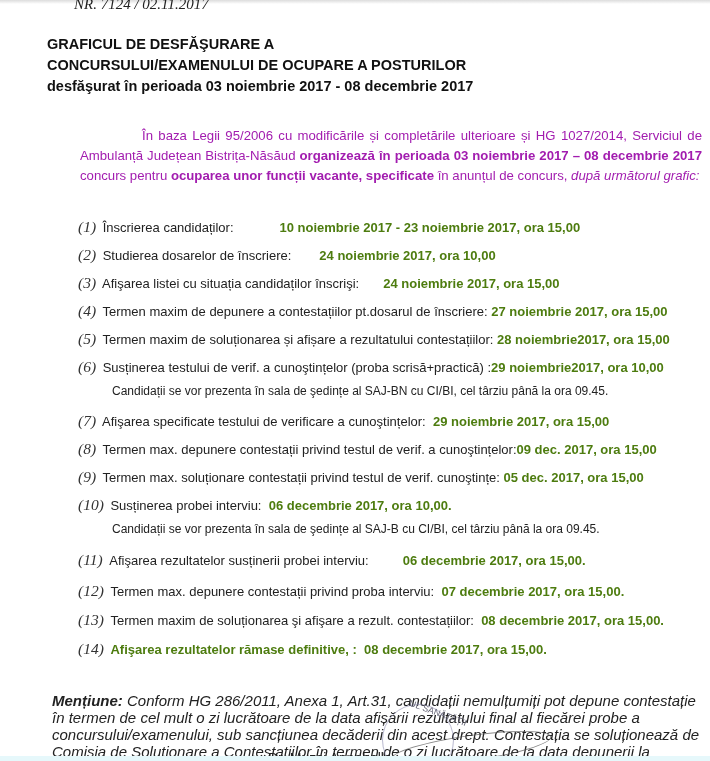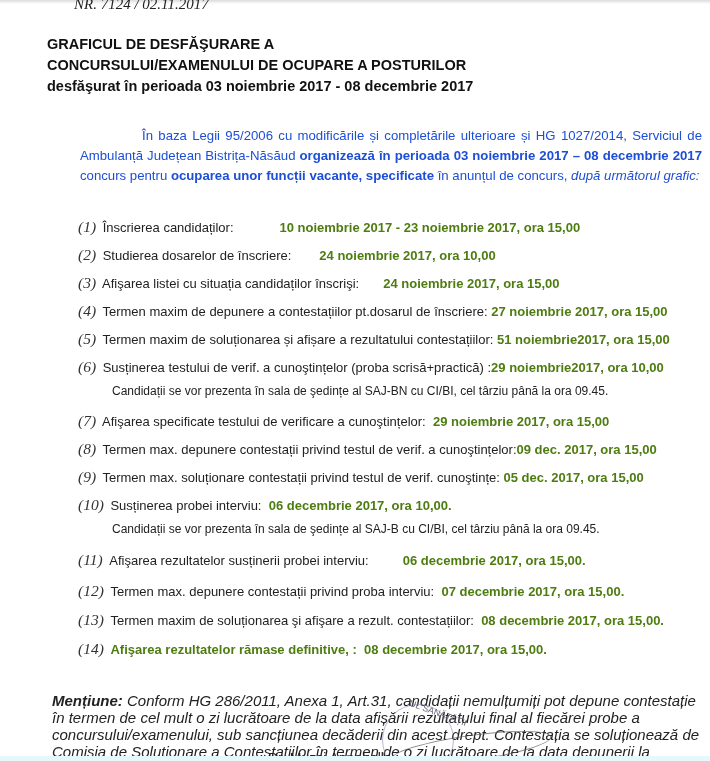--- a/index.html
+++ b/index.html
@@ -9,21 +9,21 @@
     font-family: "Liberation Sans", "DejaVu Sans", sans-serif;
   }
   .topshade { position: absolute; left: 0; top: 0; width: 710px; height: 4px;
     background: linear-gradient(#dcdcdc, #ffffff); }
   .docnr { position: absolute; left: 74px; top: -4px; font-family: "Liberation Serif", serif;
     font-style: italic; font-size: 15px; color: #222; }
   .title { position: absolute; left: 0; width: 710px; text-align: left; font-weight: bold;
     font-size: 14.5px; color: #111; padding-left: 47px; }
   .t1 { top: 36px; } .t2 { top: 57px; } .t3 { top: 78px; }
   .intro { position: absolute; left: 80px; top: 126px; width: 622px; font-size: 13.2px;
-    line-height: 20px; text-align: justify; color: #1d4ed8; }
+    line-height: 20px; text-align: justify; color: #a21caf; }
   .intro .indent { display: inline-block; width: 62px; }
   .item { position: absolute; left: 78px; font-size: 13px; color: #222; white-space: nowrap; }
   .item .num { font-family: "Liberation Serif", serif; font-style: italic; font-size: 15.5px;
     color: #333; margin-right: 3px; }
   .item b { color: #4d7c0f; }
   .note { position: absolute; left: 112px; font-size: 12px; color: #222; white-space: nowrap; }
   .mention { position: absolute; left: 52px; top: 692px; width: 658px; font-size: 15px;
     line-height: 17px; font-style: italic; color: #222; }
   .mention b { font-style: italic; }
   .signer { position: absolute; left: 250px; top: 730px; font-size: 12px; color: #222; margin-top: 40px; }
@@ -46,21 +46,21 @@
 <div class="title t1">GRAFICUL DE DESFĂŞURARE A</div>
 <div class="title t2">CONCURSULUI/EXAMENULUI DE OCUPARE A POSTURILOR</div>
 <div class="title t3">desfăşurat în perioada 03 noiembrie 2017 - 08 decembrie 2017</div>
 
 <div class="intro"><span class="indent"></span><span>În baza Legii 95/2006 cu modificările și completările ulterioare și HG 1027/2014, Serviciul de Ambulanță Județean Bistrița-Năsăud </span><b>organizează în perioada 03 noiembrie 2017 – 08 decembrie 2017</b><span> concurs pentru </span><b>ocuparea unor funcții vacante, specificate</b><span> în anunțul de concurs, </span><i>după următorul grafic:</i></div>
 
 <div class="item" style="top:218px"><span class="num">(1)</span> <span>Înscrierea candidaților:</span><span style="display:inline-block;width:46px"></span><b>10 noiembrie 2017 - 23 noiembrie 2017, ora 15,00</b></div>
 <div class="item" style="top:246px"><span class="num">(2)</span> <span>Studierea dosarelor de înscriere:</span><span style="display:inline-block;width:28px"></span><b>24  noiembrie 2017, ora 10,00</b></div>
 <div class="item" style="top:274px"><span class="num">(3)</span> <span>Afişarea listei cu situația candidaților înscrişi:</span><span style="display:inline-block;width:24px"></span><b>24 noiembrie 2017, ora 15,00</b></div>
 <div class="item" style="top:302px"><span class="num">(4)</span> <span>Termen maxim de depunere a contestațiilor pt.dosarul de înscriere:</span> <b>27 noiembrie 2017, ora 15,00</b></div>
-<div class="item" style="top:330px"><span class="num">(5)</span> <span>Termen maxim de soluționarea și afișare a rezultatului contestațiilor:</span> <b>51 noiembrie2017, ora 15,00</b></div>
+<div class="item" style="top:330px"><span class="num">(5)</span> <span>Termen maxim de soluționarea și afișare a rezultatului contestațiilor:</span> <b>28 noiembrie2017, ora 15,00</b></div>
 <div class="item" style="top:358px"><span class="num">(6)</span> <span>Susținerea testului de verif. a cunoştințelor (proba scrisă+practică) :</span><b>29 noiembrie2017, ora 10,00</b></div>
 <div class="note" style="top:384px">Candidații se vor prezenta în sala de şedințe al SAJ-BN cu CI/BI, cel târziu până la ora 09.45.</div>
 <div class="item" style="top:412px"><span class="num">(7)</span> <span>Afişarea specificate testului de verificare a cunoştințelor:</span>&nbsp;&nbsp;<b>29 noiembrie 2017, ora 15,00</b></div>
 <div class="item" style="top:440px"><span class="num">(8)</span> <span>Termen max. depunere contestații privind testul de verif. a cunoştințelor:</span><b>09 dec. 2017, ora 15,00</b></div>
 <div class="item" style="top:468px"><span class="num">(9)</span> <span>Termen max. soluționare contestații privind testul de verif. cunoştințe:</span> <b>05 dec. 2017, ora 15,00</b></div>
 <div class="item" style="top:496px"><span class="num">(10)</span>&nbsp;<span>Susținerea probei interviu:</span>&nbsp;&nbsp;<b>06 decembrie 2017, ora 10,00.</b></div>
 <div class="note" style="top:522px">Candidații se vor prezenta în sala de şedințe al SAJ-B cu CI/BI, cel târziu până la ora 09.45.</div>
 <div class="item" style="top:551px"><span class="num">(11)</span>&nbsp;<span>Afişarea rezultatelor susținerii probei interviu:</span><span style="display:inline-block;width:34px"></span><b>06 decembrie 2017, ora 15,00.</b></div>
 <div class="item" style="top:582px"><span class="num">(12)</span>&nbsp;<span>Termen max. depunere contestații privind proba interviu:</span>&nbsp;&nbsp;<b>07 decembrie 2017, ora 15,00.</b></div>
 <div class="item" style="top:611px"><span class="num">(13)</span>&nbsp;<span>Termen maxim de soluționarea şi afişare a rezult. contestațiilor:</span>&nbsp;&nbsp;<b>08 decembrie 2017, ora 15,00.</b></div>

